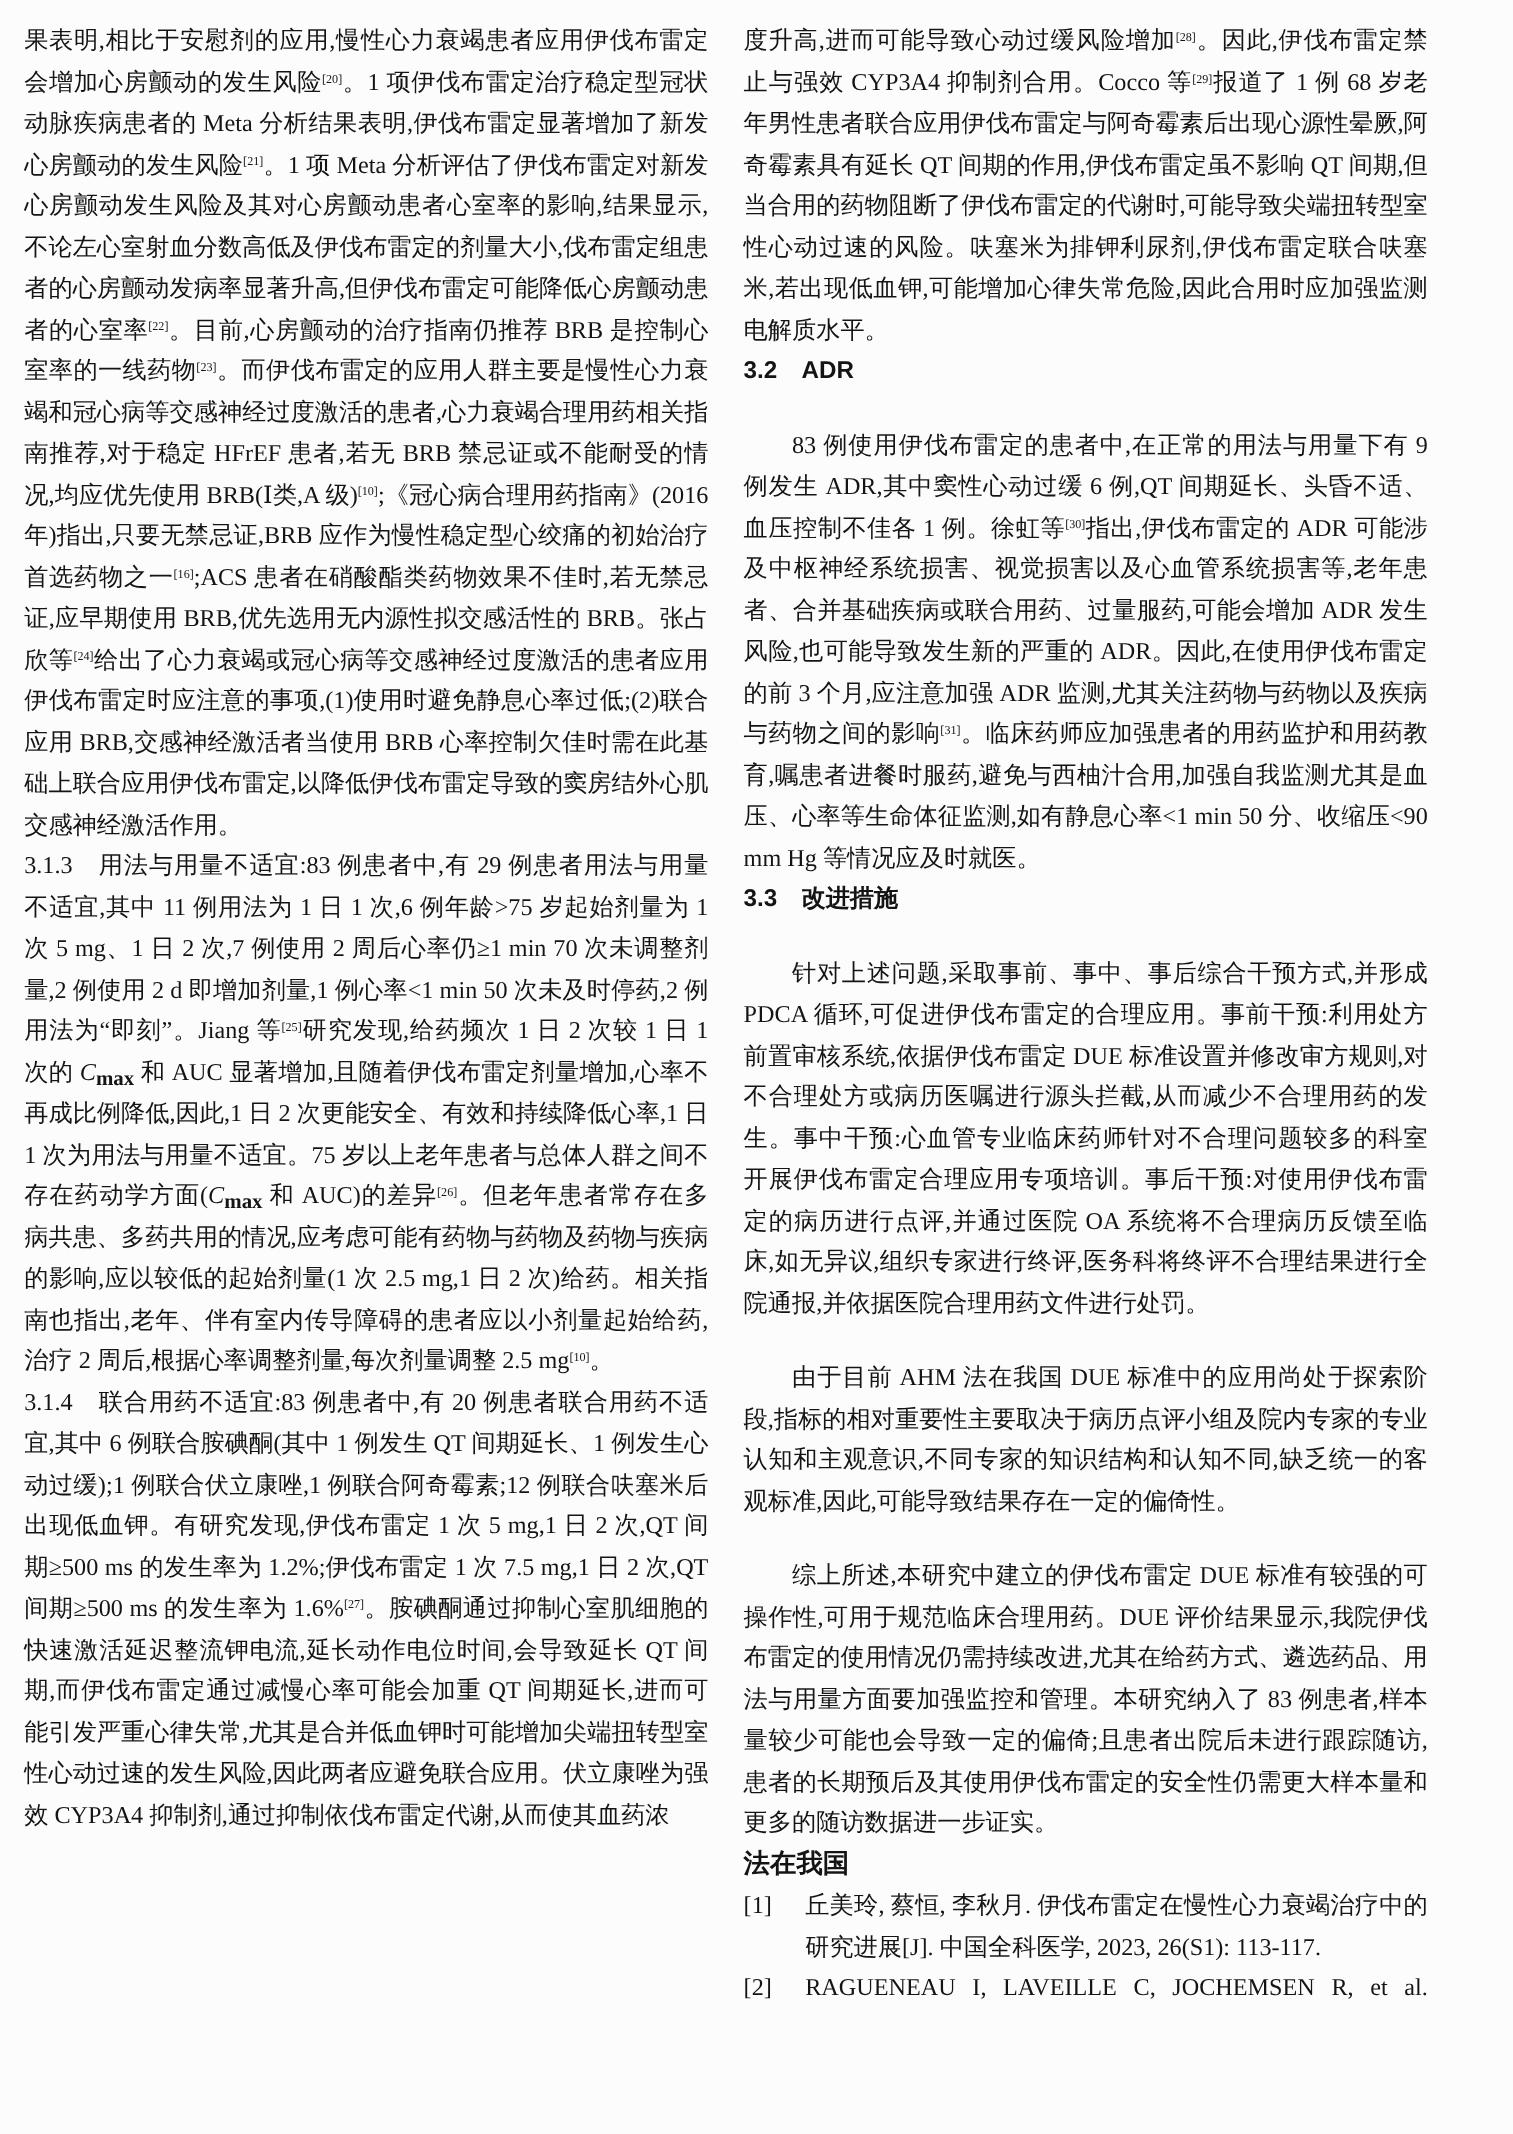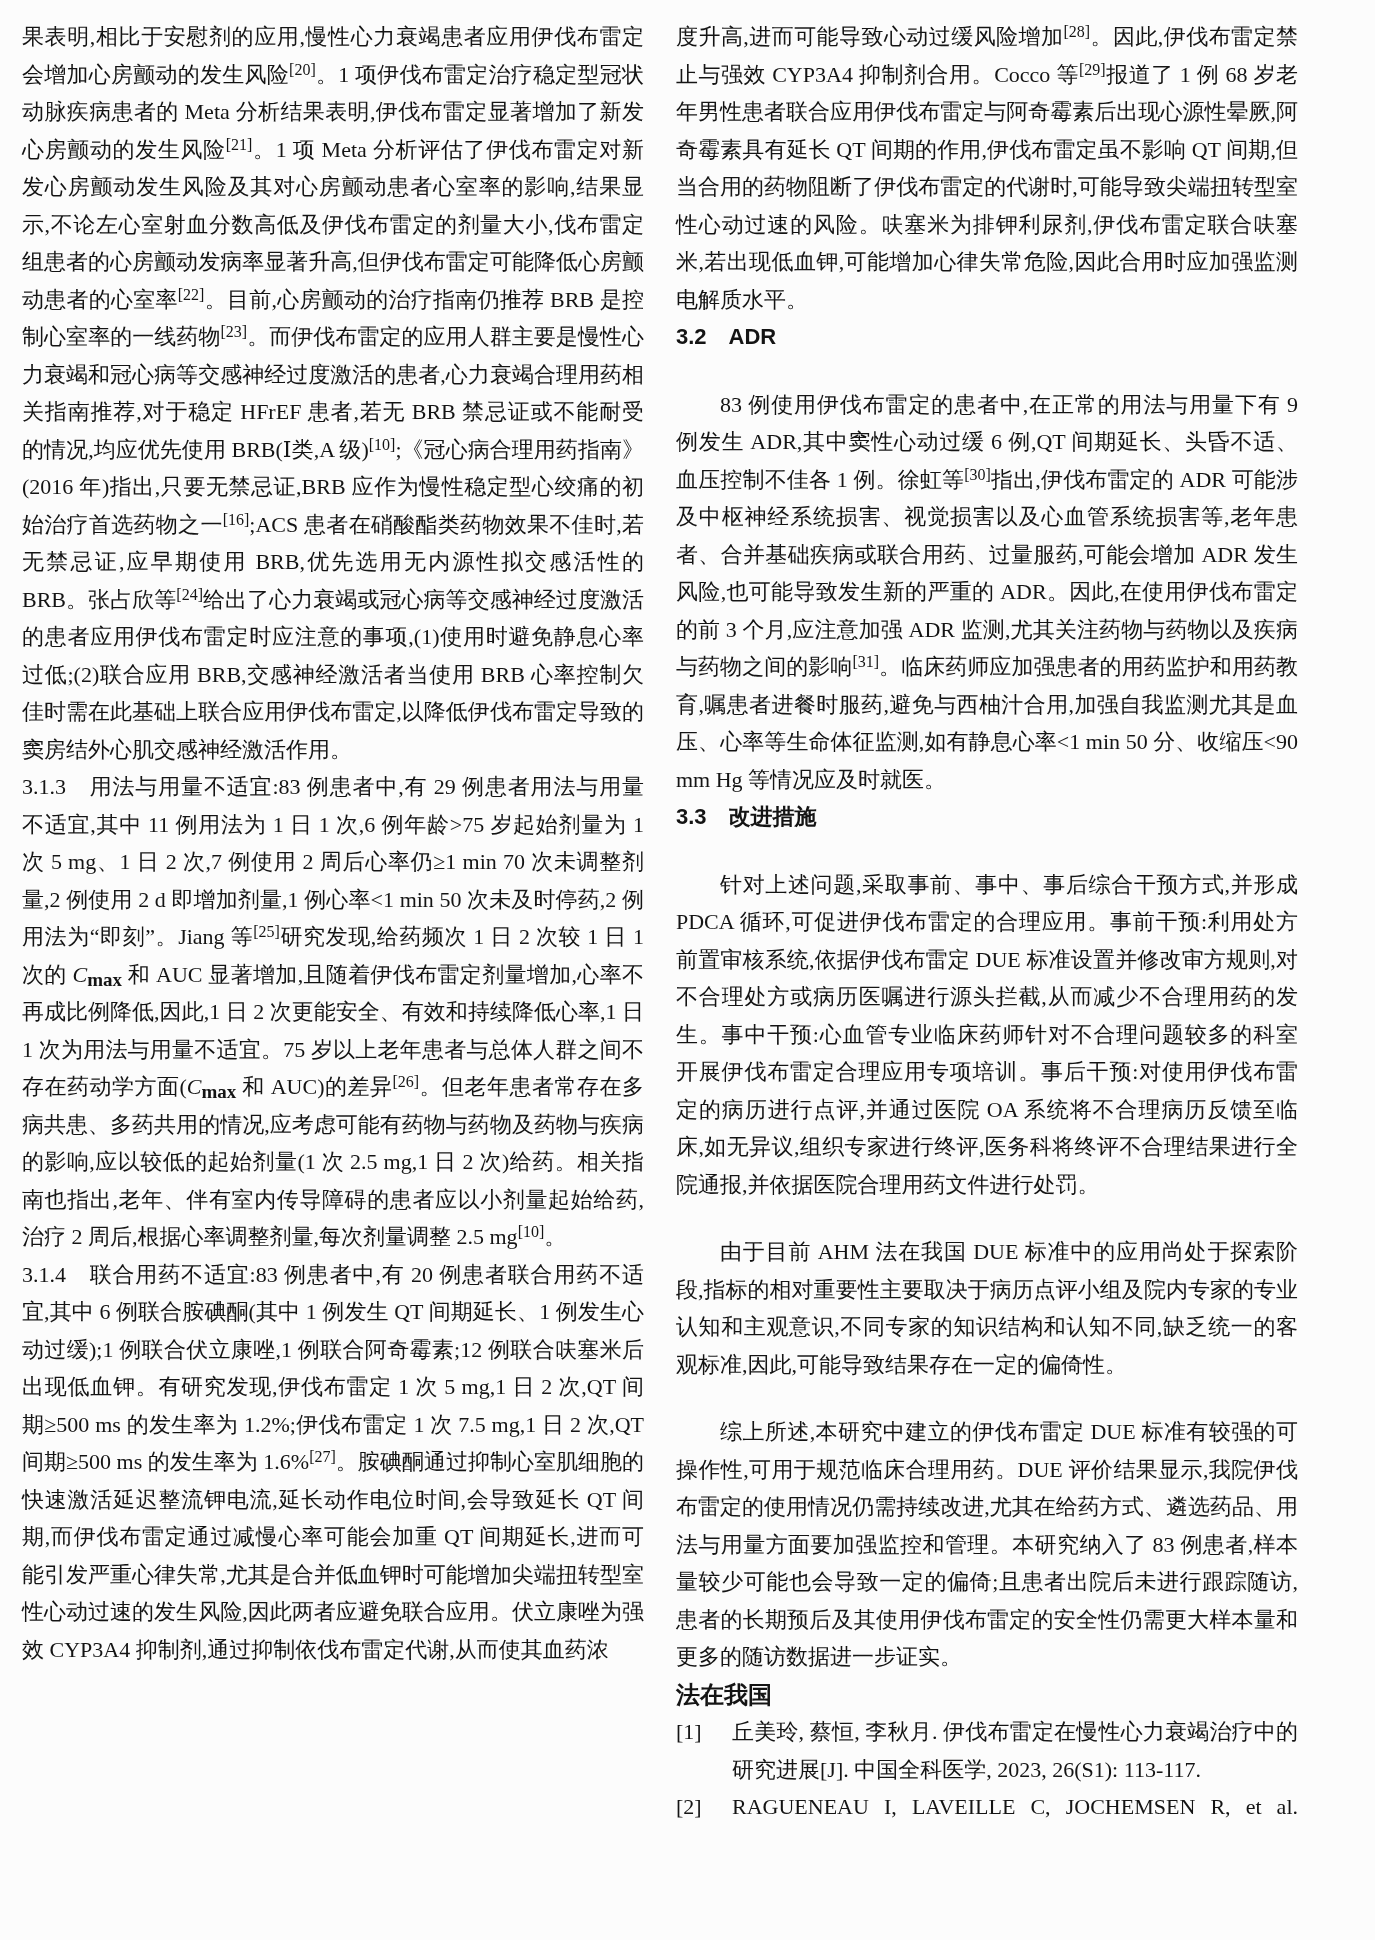--- a/index.html
+++ b/index.html
@@ -19,21 +19,21 @@
     font-size:22px;line-height:37.5px;
     text-align:justify;
   }
   .para{margin:0;}
   .indent{text-indent:2em;margin-top:30px;}
   .heading{
     font-family:"Liberation Sans","DejaVu Sans",sans-serif;
     font-weight:bold;
   }
   .big{font-size:24px;}
-  sup{font-size:16px;line-height:0;vertical-align:7px;}
+  sup{font-size:11px;line-height:0;vertical-align:7px;}
   sub{font-size:19px;line-height:0;vertical-align:-4px;font-weight:bold;}
   .it{font-style:italic;}
   .ref{display:flex;}
   .refnum{flex:0 0 56px;width:56px;}
   .reftext{flex:1;text-align:justify;}
   .jlast{text-align-last:justify;}
   .footer{
     position:absolute;left:22px;right:45px;top:1976px;
     display:flex;justify-content:space-between;align-items:baseline;
     font-size:21px;line-height:30px;

